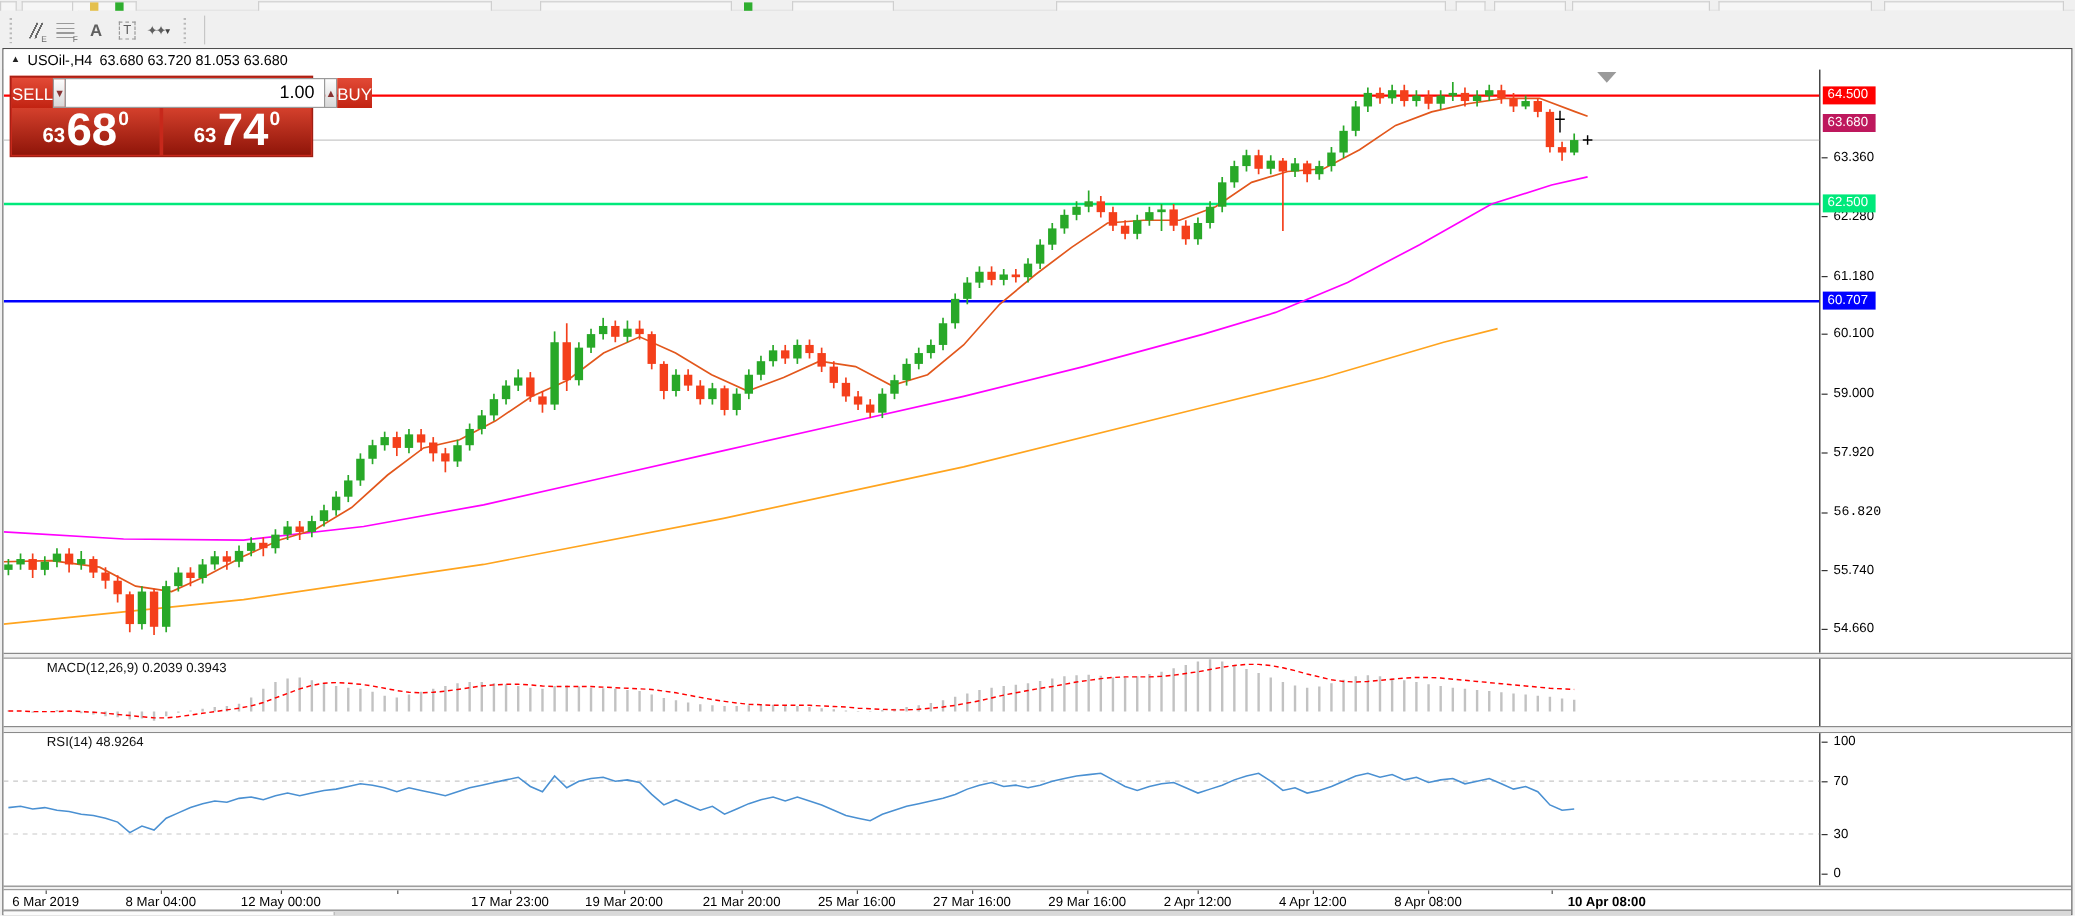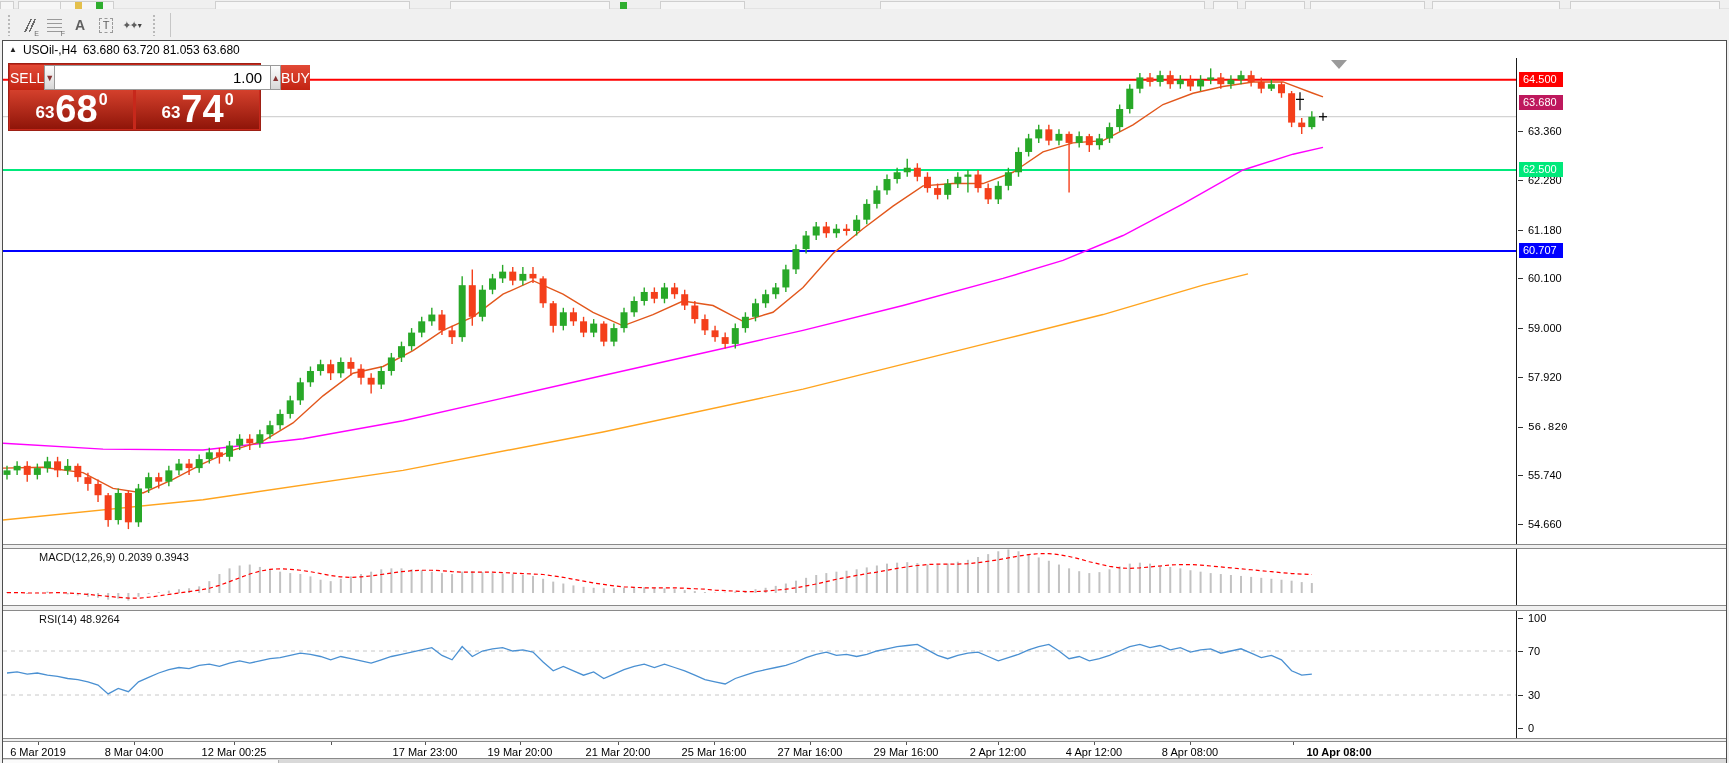--- a/index.html
+++ b/index.html
@@ -619,21 +619,21 @@
         </div>
     </div>
 
     <div class="sep" style="top:697px; height:4px;"></div>
 
     <div class="row date-row" style="top:701px; height:16px;" id="dateRow">
         <div class="date-label" style="left: 35px;">6 Mar 2019</div>
         <div class="date-tick" style="left: 35px;"></div>
         <div class="date-label" style="left: 131px;">8 Mar 04:00</div>
         <div class="date-tick" style="left: 131px;"></div>
-        <div class="date-label" style="left: 231px;">12 Mar 00:25</div>
+        <div class="date-label" style="left: 231px;">12 May 00:00</div>
         <div class="date-tick" style="left: 231px;"></div>
         <div class="date-label" style="left: 328px; margin-top: 36px;">14 Mar 00:00</div>
         <div class="date-tick" style="left: 328px;"></div>
         <div class="date-label" style="left: 422px;">17 Mar 23:00</div>
         <div class="date-tick" style="left: 422px;"></div>
         <div class="date-label" style="left: 517px;">19 Mar 20:00</div>
         <div class="date-tick" style="left: 517px;"></div>
         <div class="date-label" style="left: 615px;">21 Mar 20:00</div>
         <div class="date-tick" style="left: 615px;"></div>
         <div class="date-label" style="left: 711px;">25 Mar 16:00</div>

